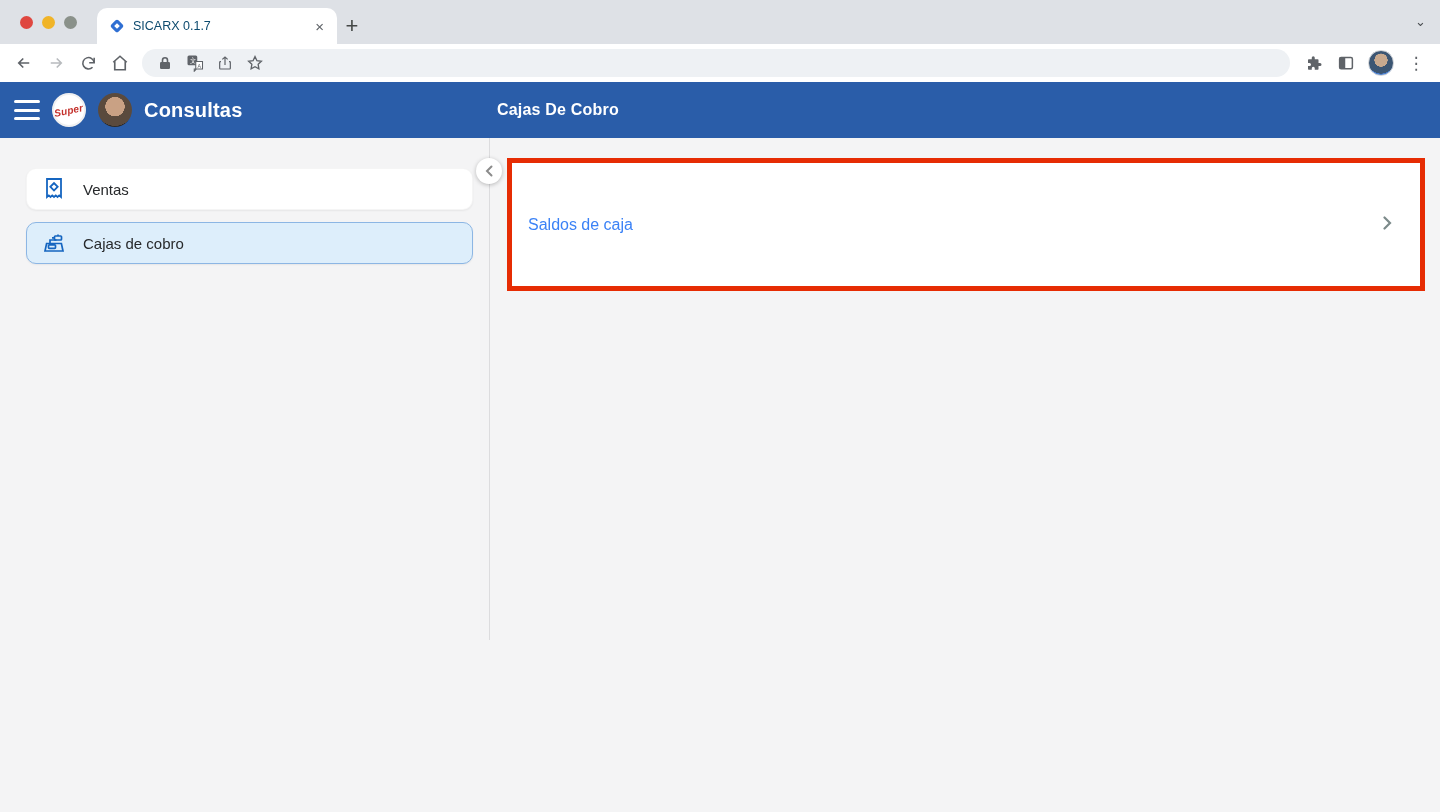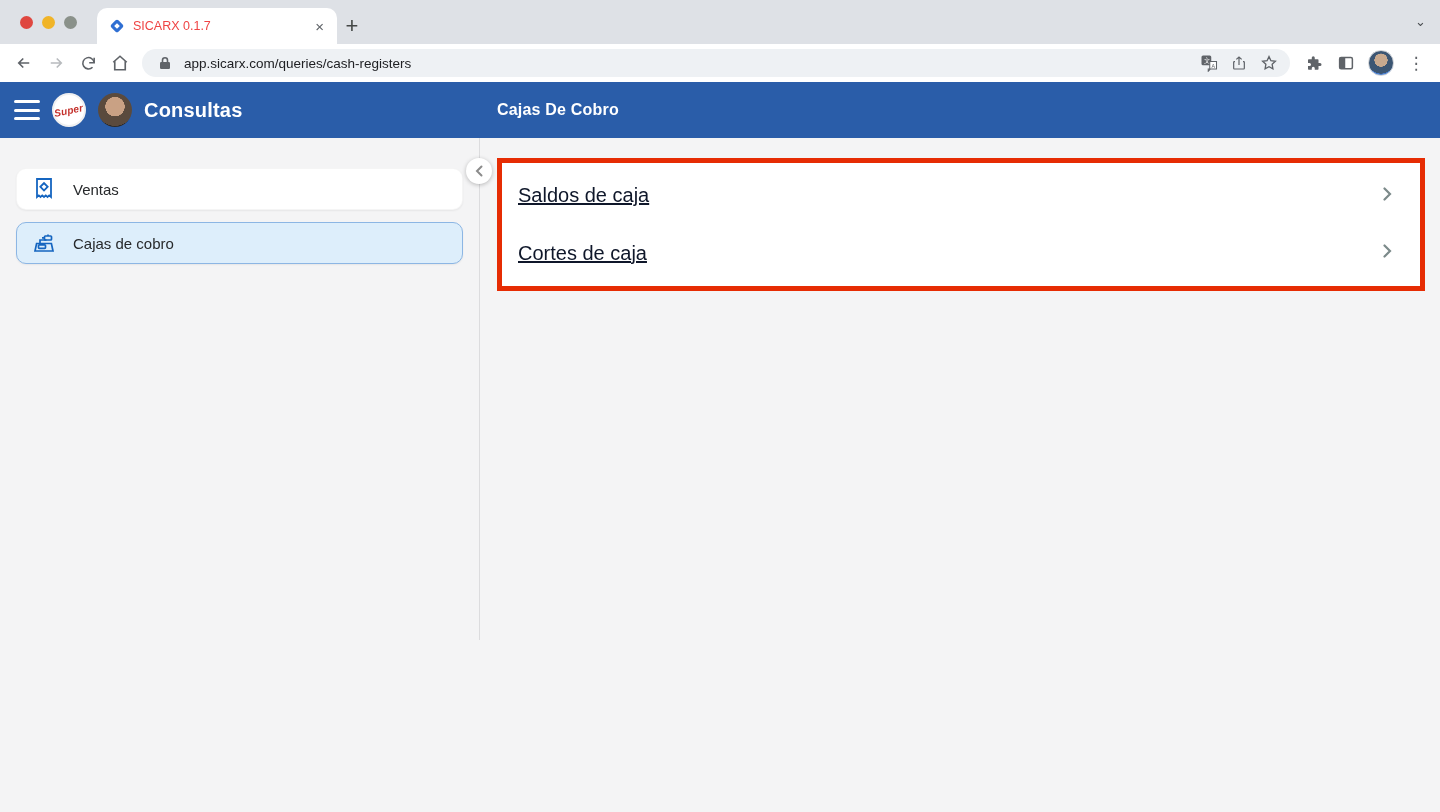--- a/index.html
+++ b/index.html
@@ -24,21 +24,21 @@
     width: 240px; height: 36px; background: #ffffff;
     border-radius: 10px 10px 0 0;
     display: flex; align-items: center; padding: 0 10px 0 12px; gap: 8px;
     position: relative;
   }
   .tab-favicon { width: 16px; height: 16px; flex: 0 0 16px; position: relative; }
   .tab-favicon .diamond {
     position: absolute; left: 3px; top: 3px; width: 10px; height: 10px;
     border: 3px solid #2f6fd3; transform: rotate(45deg); border-radius: 2px;
   }
-  .tab-title { font-size: 12.5px; color: #ef4444; flex: 1; white-space: nowrap; overflow: hidden; }
+  .tab-title { font-size: 12.5px; color: #0c4a6e; flex: 1; white-space: nowrap; overflow: hidden; }
   .tab-close { font-size: 15px; color: #5f6368; cursor: pointer; padding: 0 3px; }
   .new-tab-btn {
     font-size: 22px; color: #444746; width: 30px; height: 36px;
     display: flex; align-items: center; justify-content: center; font-weight: 300;
   }
   .tab-strip-chevron {
     position: absolute; right: 14px; top: 14px; color: #4a4d51; font-size: 13px;
   }
 
   .toolbar {
@@ -83,21 +83,21 @@
     transform: rotate(-12deg); letter-spacing: 0.2px;
   }
   .user-avatar {
     width: 34px; height: 34px; border-radius: 50%; flex: 0 0 34px;
     background: radial-gradient(circle at 50% 40%, #c9a184 0 36%, #5a4a3d 37% 72%, #2e2a26 73%);
   }
   .app-title { font-size: 20px; font-weight: bold; letter-spacing: 0.2px; }
   .page-title { font-size: 16px; font-weight: bold; padding-left: 17px; letter-spacing: 0.2px; }
 
   
-  .app-body { display: flex; height: 502px; position: relative; }
+  .app-body { display: flex; height: 502px; position: relative; margin-left: 10px; }
 
   .sidebar {
     width: 480px; flex: 0 0 480px; background: #f4f4f5;
     border-right: 1px solid #dcdcde; padding: 30px 16px 0 16px; position: relative;
   }
   .side-card {
     height: 42px; background: #ffffff; border-radius: 10px;
     border: 1px solid rgba(0,0,0,0.04);
     box-shadow: 0 1px 2px rgba(0,0,0,0.06);
     display: flex; align-items: center; gap: 16px; padding-left: 14px;
@@ -116,21 +116,21 @@
 
   .main-area { flex: 1; padding: 20px 15px 0 17px; }
   .highlight-box {
     border: 5px solid #e62c03; background: #ffffff; height: 133px;
     display: flex; flex-direction: column; justify-content: space-evenly;
   }
   .query-row {
     display: flex; align-items: center; justify-content: space-between;
     padding: 0 28px 0 16px; height: 50px; cursor: pointer;
   }
-  .query-row .q-label { font-size: 20px; color: #0f172a; text-decoration: underline; }
+  .query-row .q-label { font-size: 16px; color: #3b82f6; }
   .query-row .q-chevron { color: #7c8a8a; }
 </style>
 </head>
 <body>
 
 <div class="tab-strip">
   <div class="traffic-lights">
     <span class="light red"></span>
     <span class="light yellow"></span>
     <span class="light gray"></span>
@@ -168,21 +168,20 @@
         <path d="M3 11l9-8 9 8M5 9.5V21h14V9.5"></path>
       </svg>
   </div>
   <div class="omnibox">
     <span class="omni-icon">
       <svg width="12" height="14" viewBox="0 0 12 14" fill="currentColor">
           <rect x="1" y="6" width="10" height="7" rx="1.2"></rect>
           <path d="M3.5 6V4.2a2.5 2.5 0 0 1 5 0V6" fill="none" stroke="currentColor" stroke-width="1.6"></path>
         </svg>
     </span>
-    <span class="url-text">app.sicarx.com/queries/cash-registers</span>
     <span class="omni-icon">
       <svg width="18" height="18" viewBox="0 0 24 24" fill="currentColor">
           <rect x="2" y="2" width="13" height="13" rx="2" fill="currentColor"></rect>
           <text x="5" y="12" font-size="9" fill="#fff" font-family="sans-serif">文</text>
           <path d="M13 10h9v10h-8l-3 3v-3h2z" fill="#fff" stroke="currentColor" stroke-width="1.4"></path>
           <text x="15.2" y="18.5" font-size="7" fill="currentColor" font-family="sans-serif">A</text>
         </svg>
     </span>
     <span class="omni-icon">
       <svg width="16" height="18" viewBox="0 0 24 24" fill="none" stroke="currentColor" stroke-width="1.8">
@@ -265,24 +264,16 @@
   <div class="main-area">
     <div class="highlight-box">
       <div class="query-row">
         <span class="q-label">Saldos de caja</span>
         <span class="q-chevron">
           <svg width="9" height="14" viewBox="0 0 9 14" fill="none" stroke="#7c8a8a" stroke-width="2.2" stroke-linecap="round">
               <path d="M1.5 1.5L7 7l-5.5 5.5"></path>
             </svg>
         </span>
       </div>
-      <div class="query-row">
-        <span class="q-label">Cortes de caja</span>
-        <span class="q-chevron">
-          <svg width="9" height="14" viewBox="0 0 9 14" fill="none" stroke="#7c8a8a" stroke-width="2.2" stroke-linecap="round">
-              <path d="M1.5 1.5L7 7l-5.5 5.5"></path>
-            </svg>
-        </span>
-      </div>
     </div>
   </div>
 
 </div>
 
 </body></html>

